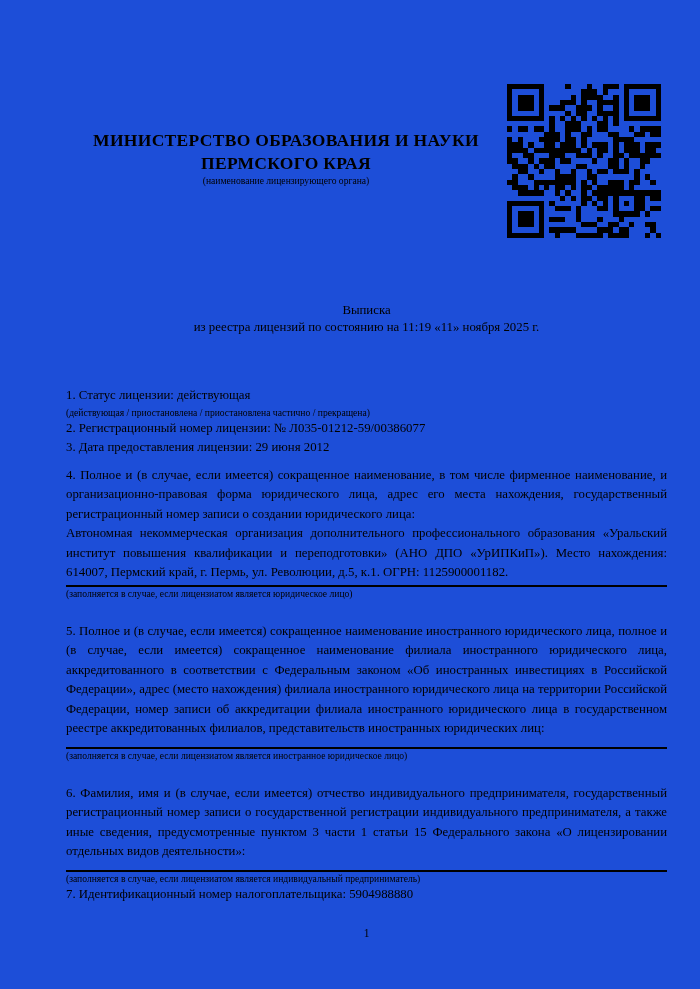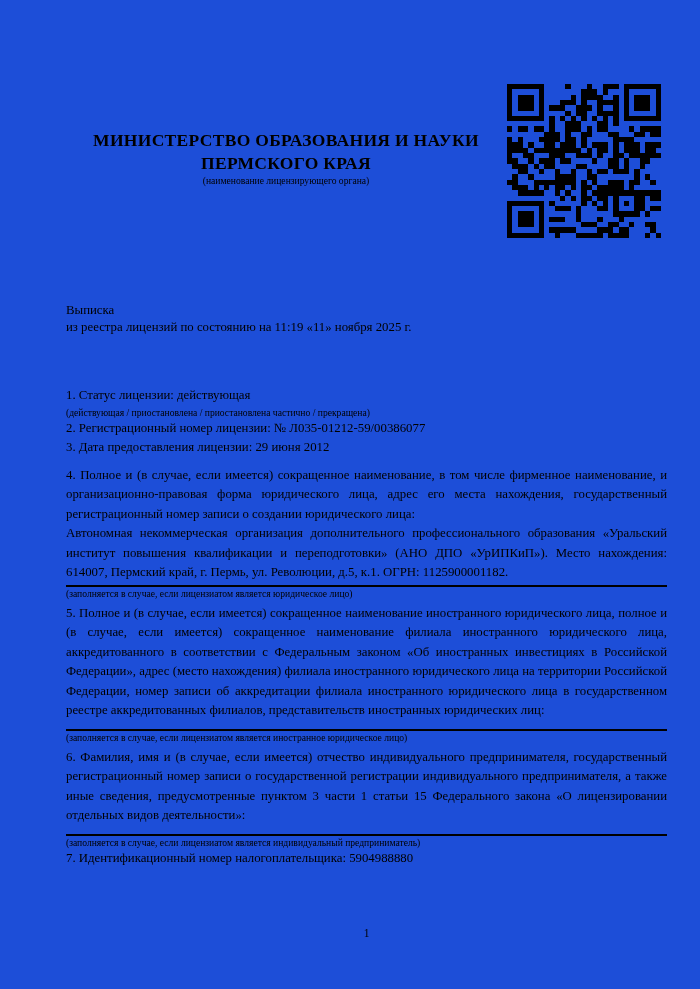--- a/index.html
+++ b/index.html
@@ -26,34 +26,34 @@
   }
   .ministry-line {
     font-weight:bold; font-size:17.5px; line-height:23px;
     letter-spacing:0.3px;
   }
   .ministry-caption { font-size:9.6px; line-height:12px; margin-top:0; }
 
   
   .doc-title {
     position:absolute; left:66px; top:302px; width:601px;
-    text-align:left; font-size:12.8px; line-height:16.5px;
+    text-align:center; font-size:12.8px; line-height:16.5px;
   }
 
   
   .content {
     position:absolute; left:66px; top:386px; width:601px;
     font-size:12.8px; line-height:19.5px;
   }
   .content p { margin:0; }
   .para { text-align:justify; }
   .caption {
     font-size:9.6px; line-height:13px; text-align:left;
   }
-  .gap13 { margin-top:4px; }
+  .gap13 { margin-top:22px; }
   .gap12 { margin-top:8px; }
   .blank-answer { height:6px; }
   .rule {
     border-top:2px solid #000;
     height:0; margin-top:2px;
   }
   .page-number {
     position:absolute; left:66px; top:927px; width:601px;
     text-align:center; font-size:11.5px;
   }

